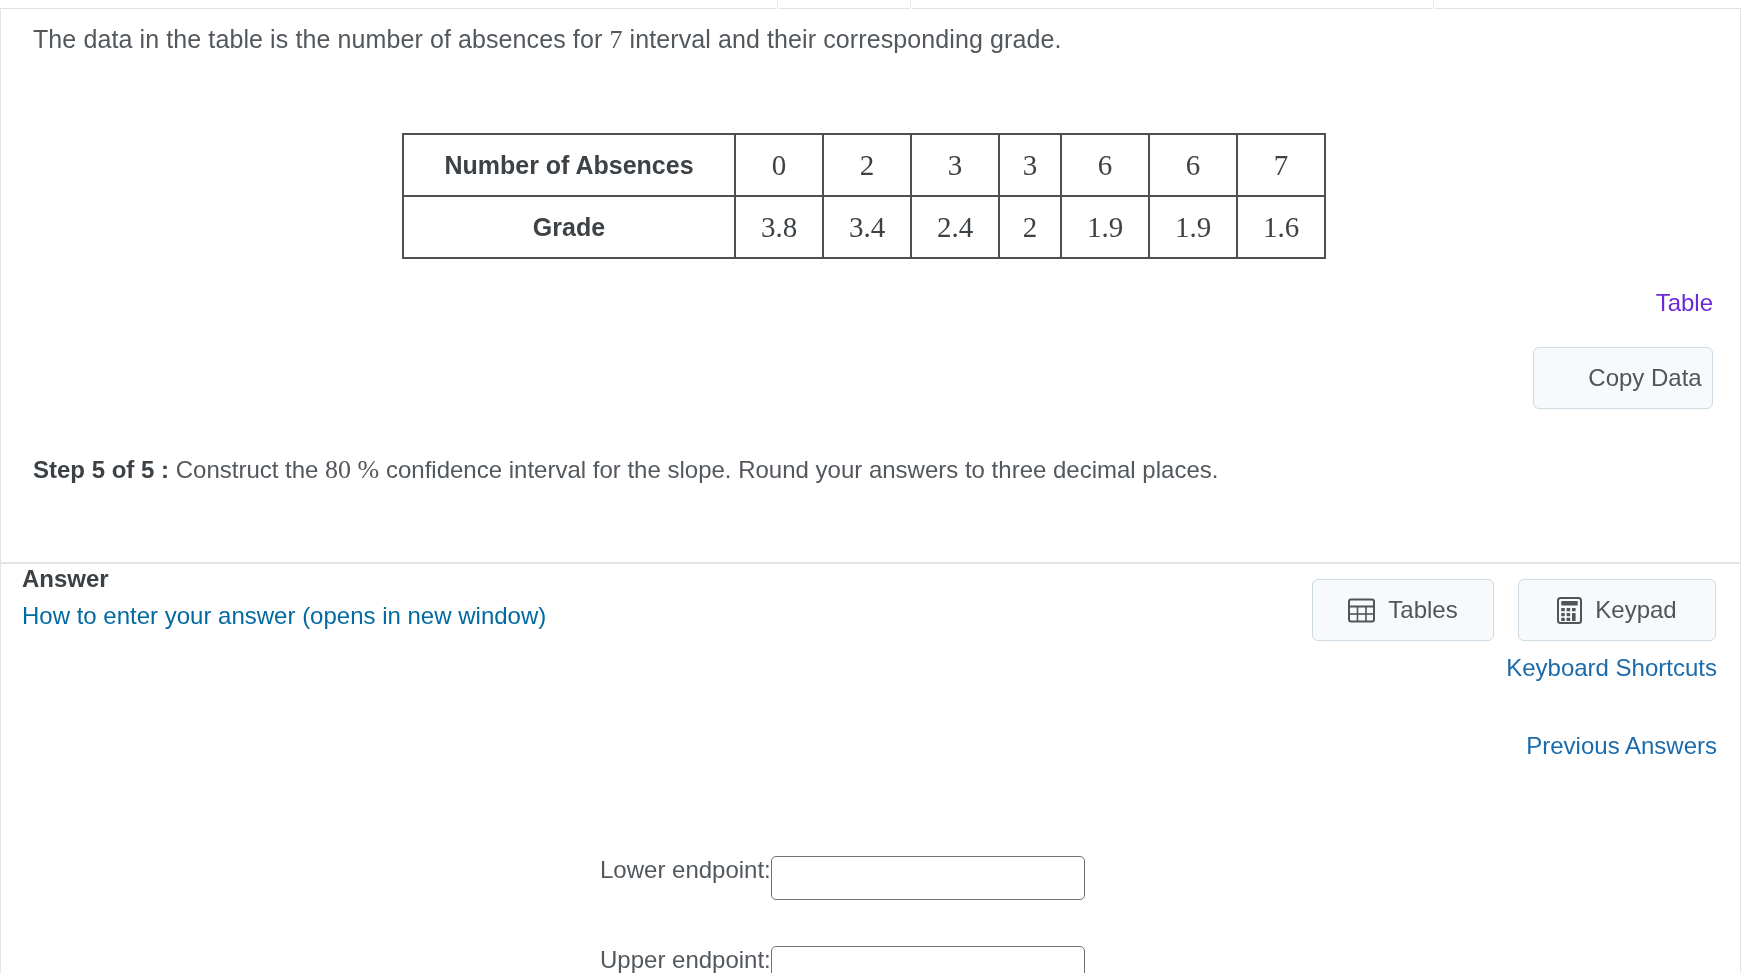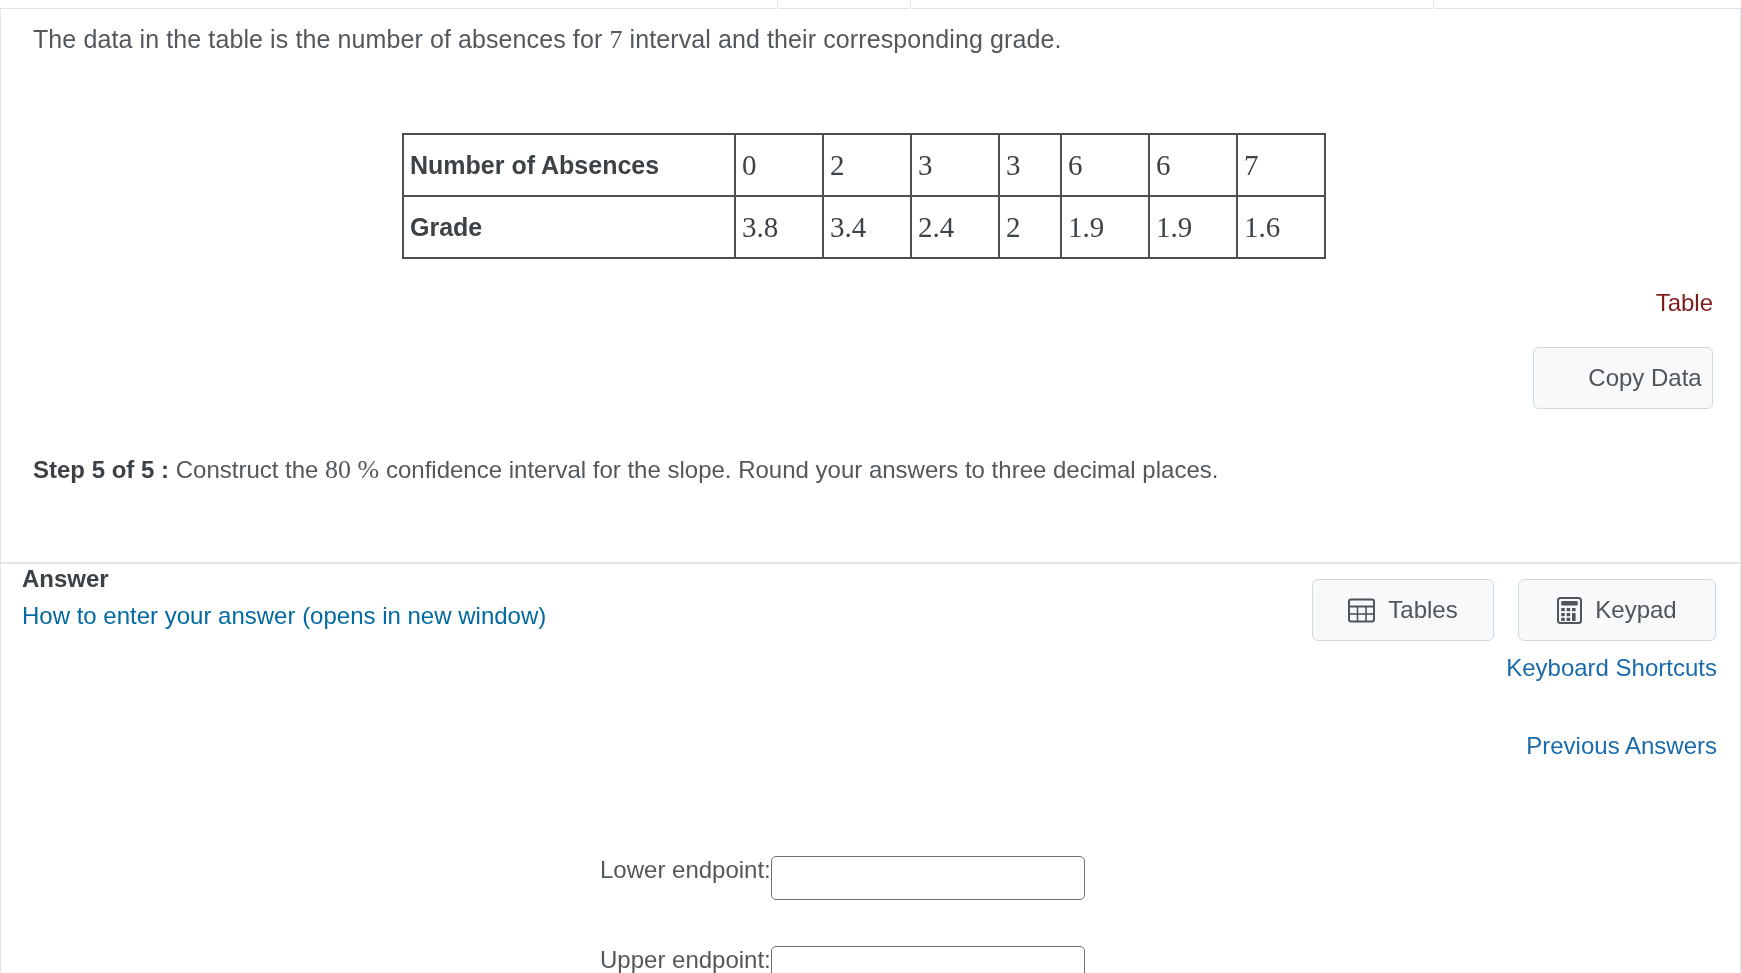--- a/index.html
+++ b/index.html
@@ -76,21 +76,21 @@
   
   .data-table {
     position: absolute;
     left: 402px; top: 133px;
     border-collapse: collapse;
     table-layout: fixed;
   }
   .data-table td {
     border: 2px solid #4f4f4f;
     height: 62px;
-    text-align: left;
+    text-align: center;
     vertical-align: middle;
     padding: 0 6px;
   }
   .data-table td.rowhead {
     width: 332px;
     font-weight: bold;
     font-size: 25px;
     color: #3d4246;
     font-family: "Liberation Sans", sans-serif;
   }
@@ -100,21 +100,21 @@
     color: #3d4246;
   }
   .data-table td.w-wide { width: 88px; }
   .data-table td.w-narrow { width: 62px; }
 
   
   .table-link {
     position: absolute;
     right: 28px; top: 289px;
     font-size: 24px;
-    color: #7f1d1d;
+    color: #6d28d9;
     cursor: pointer;
     text-decoration: none;
   }
   .copy-data-btn {
     position: absolute;
     right: 28px; top: 347px;
     width: 180px; height: 62px;
     background: #f7f9fa;
     border: 1px solid #cfdbe2;
     border-radius: 6px;

